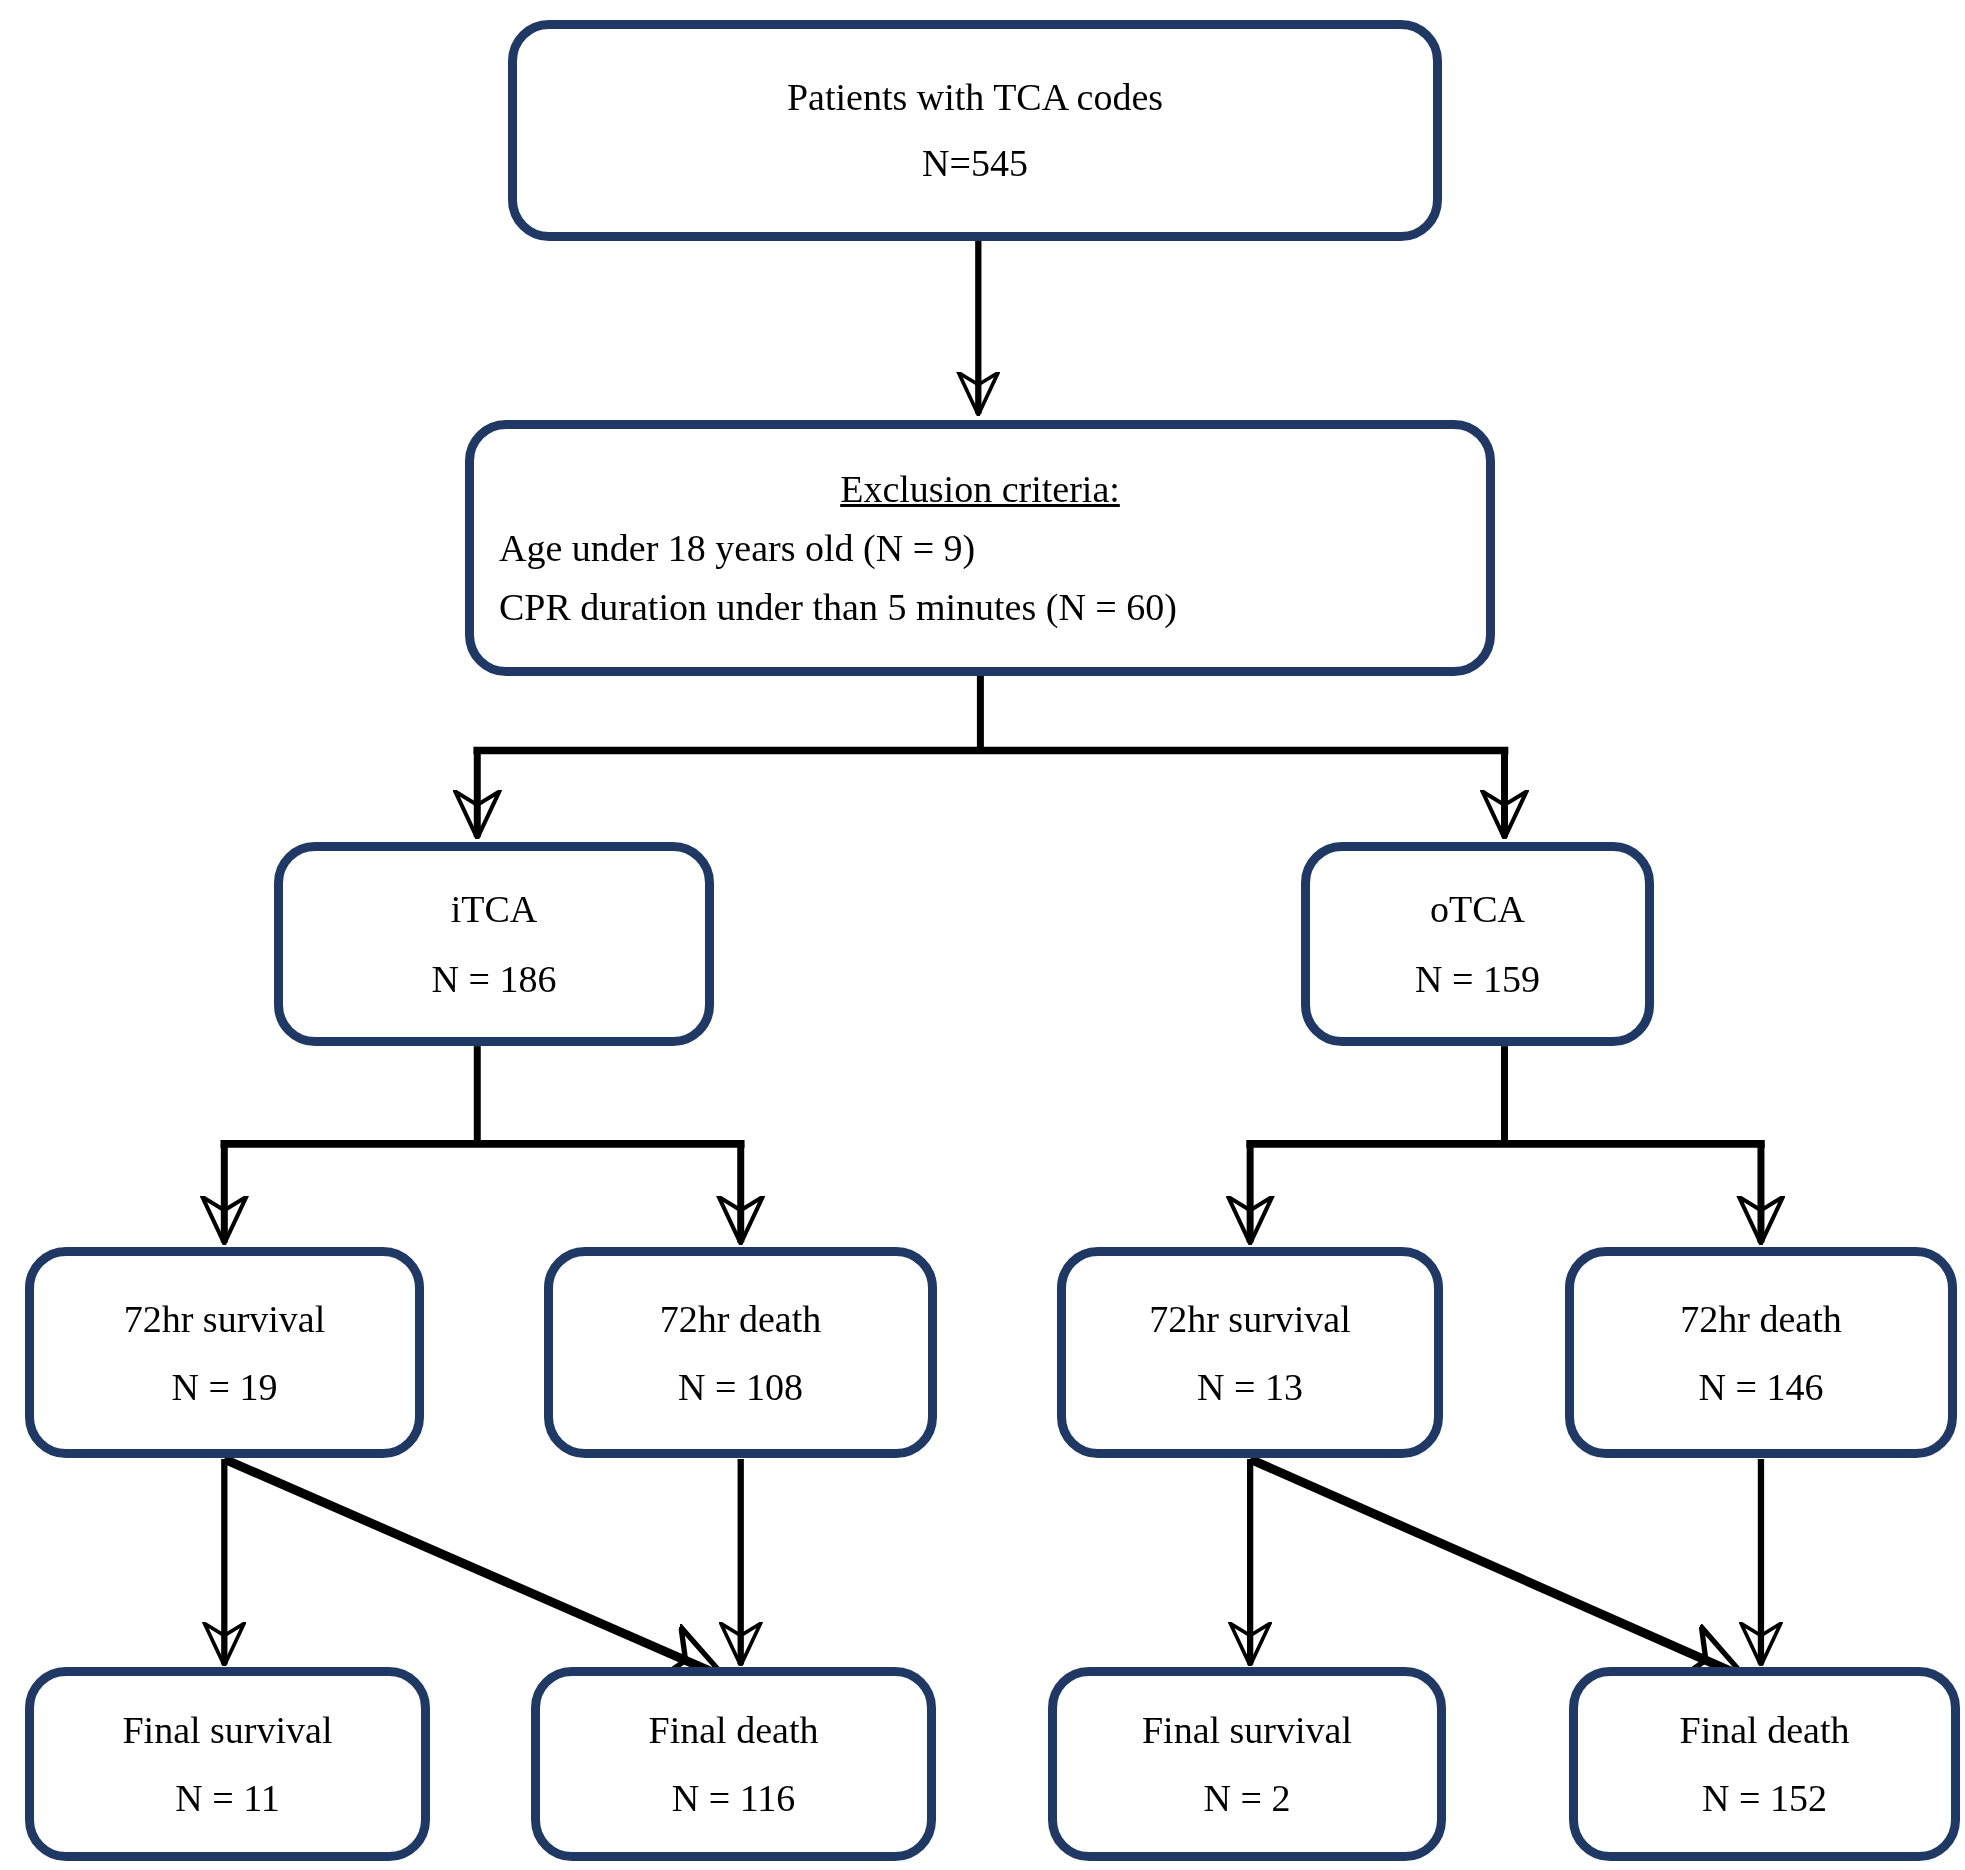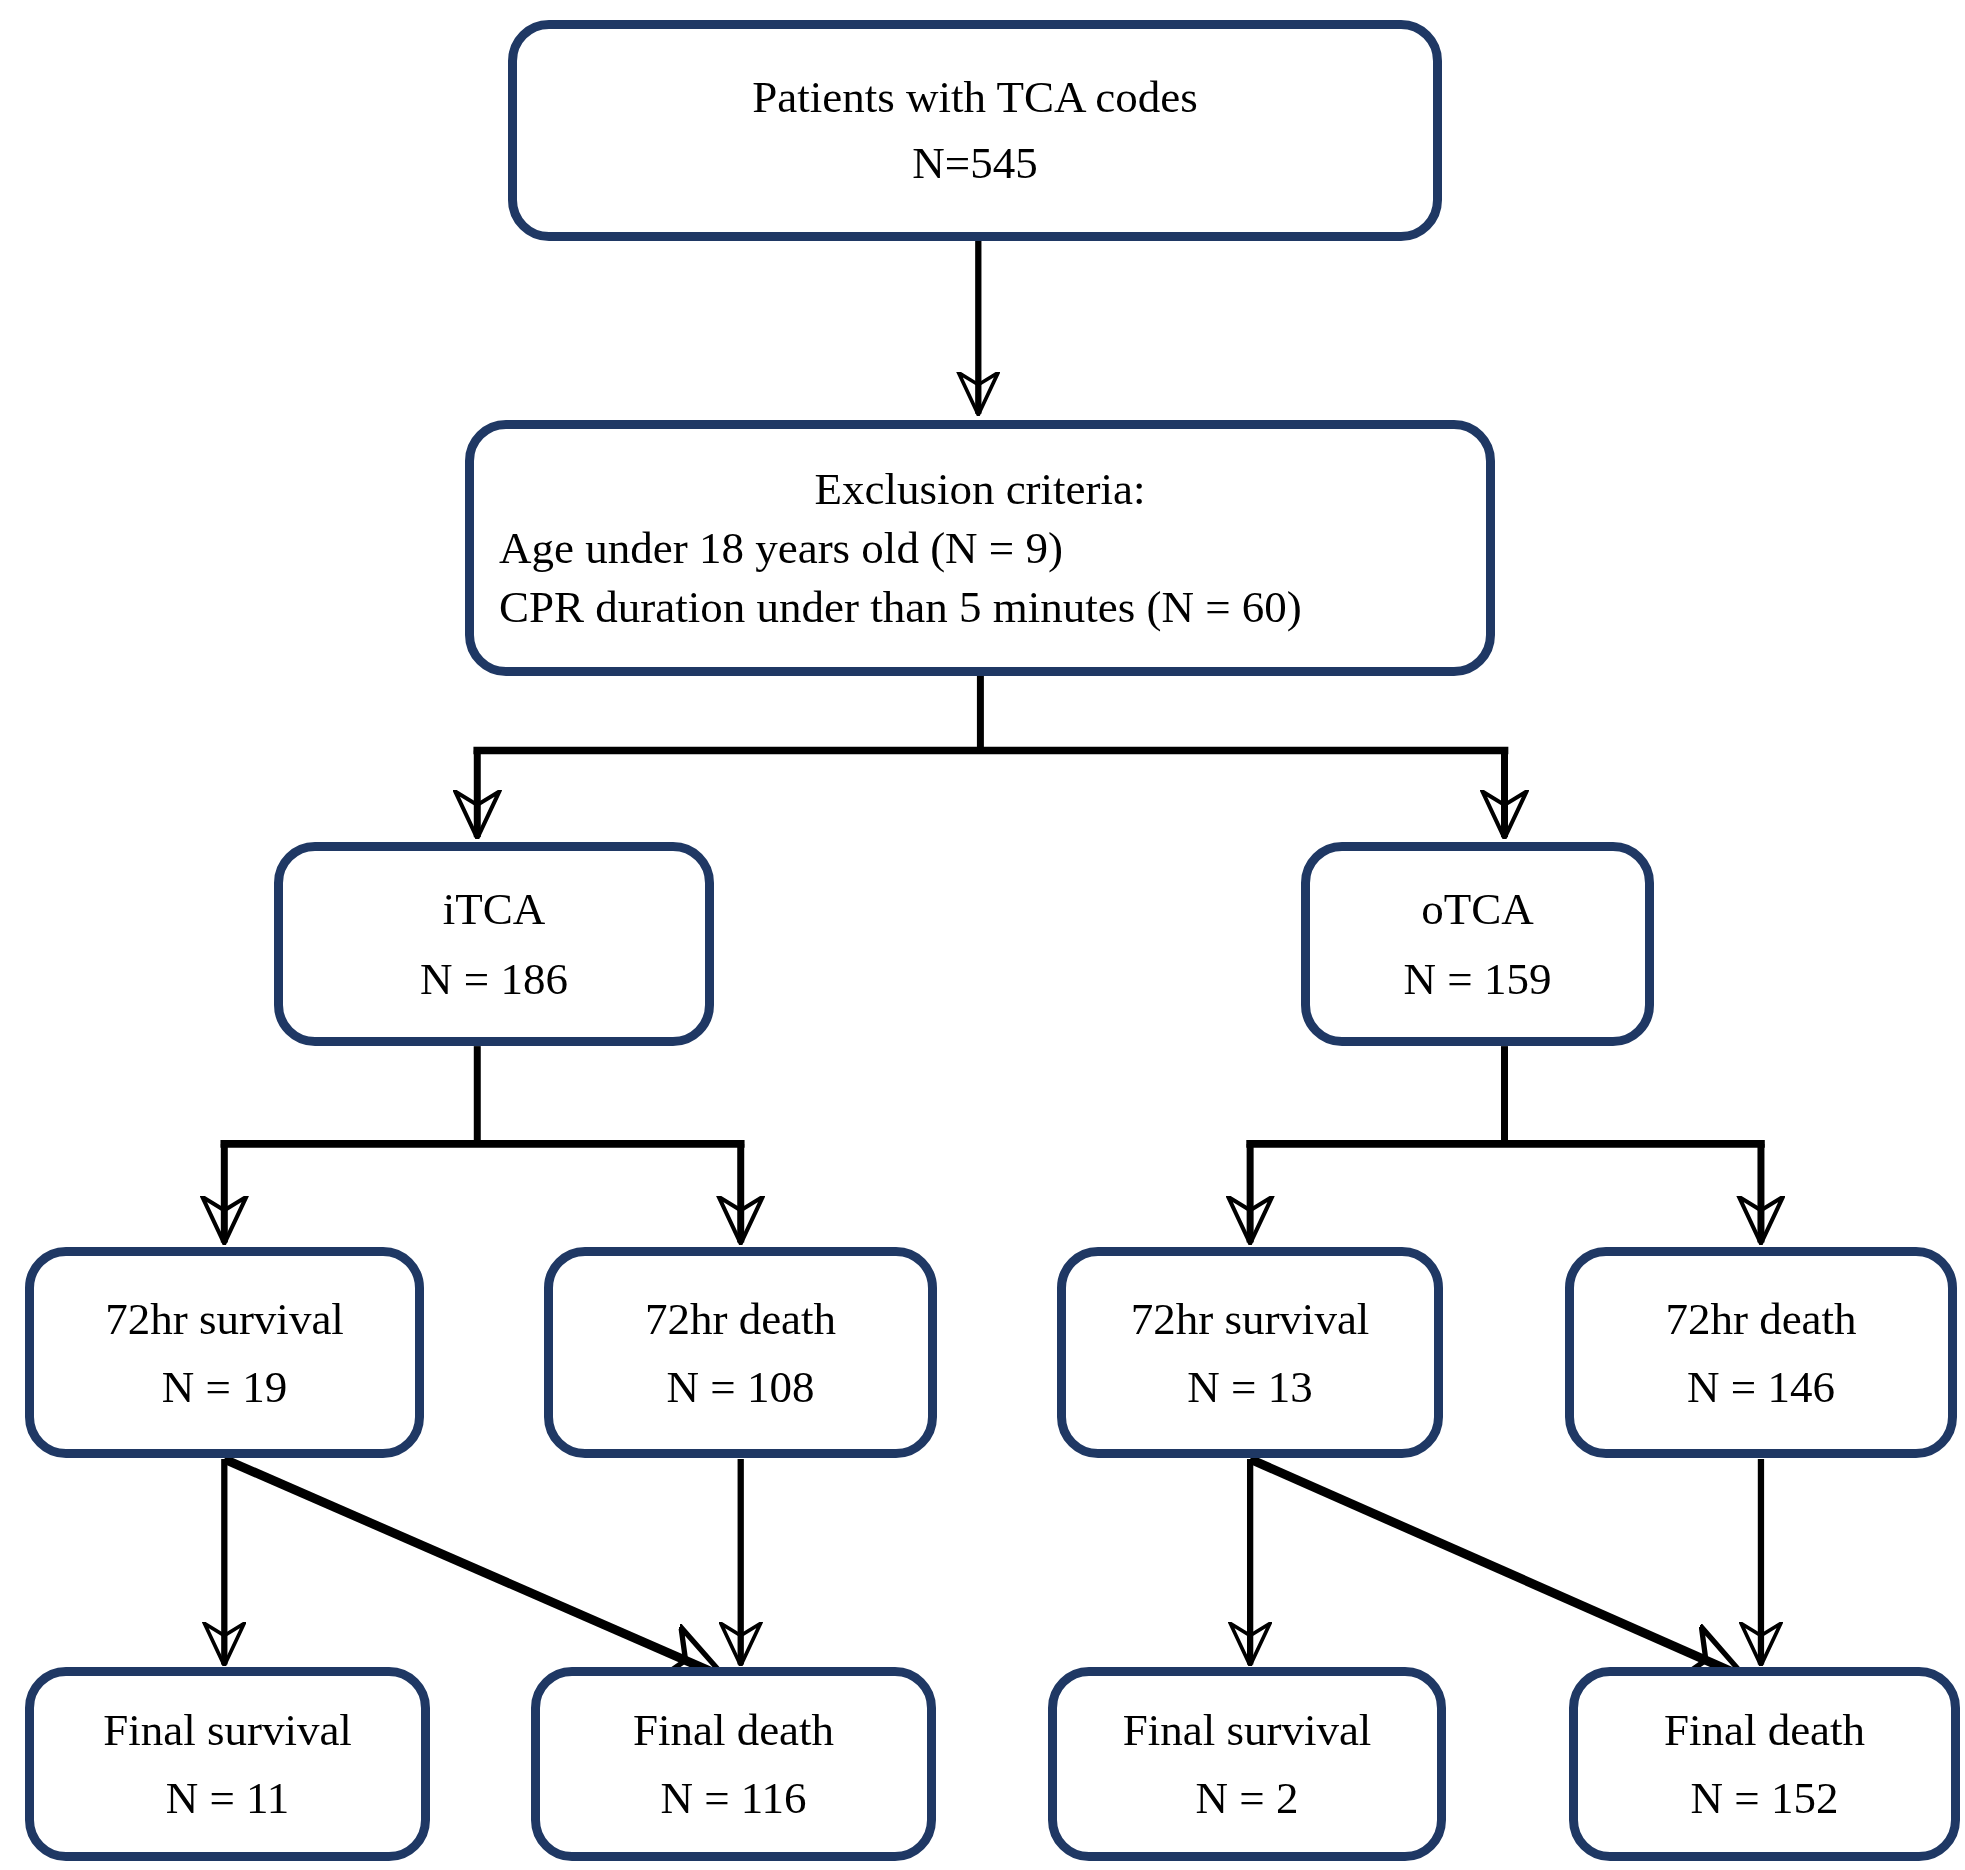--- a/index.html
+++ b/index.html
@@ -27,30 +27,30 @@
     position: absolute;
     box-sizing: border-box;
     border: 9px solid #1f3864;
     border-radius: 41px;
     background: #ffffff;
     display: flex;
     flex-direction: column;
     align-items: center;
     justify-content: center;
     text-align: center;
-    font-size: 45px;
+    font-size: 38px;
     line-height: 68px;
   }
   .node .nl { white-space: nowrap; }
   
   .n-source    { left: 508px;  top: 19.6px;   width: 934px; height: 221px; line-height: 66px; }
   
   .n-exclusion { left: 465px;  top: 420px;  width: 1030px; height: 256px;
                  align-items: stretch; text-align: left; line-height: 59px; padding: 0 25px; }
-  .n-exclusion .heading { text-align: center; }
+  .n-exclusion .heading { text-align: center; text-decoration: underline; }
   
   .n-itca { left: 274px;  top: 842px; width: 440px; height: 204px; line-height: 70px; }
   .n-otca { left: 1301px; top: 842px; width: 353px; height: 204px; line-height: 70px; }
   
   .n-i72s { left: 25px;   top: 1247px; width: 399px; height: 211px; }
   .n-i72d { left: 544px;  top: 1247px; width: 393px; height: 211px; }
   .n-o72s { left: 1057px; top: 1247px; width: 386px; height: 211px; }
   .n-o72d { left: 1565px; top: 1247px; width: 392px; height: 211px; }
   
   .n-ifs  { left: 25px;   top: 1667px; width: 405px; height: 194px; }

